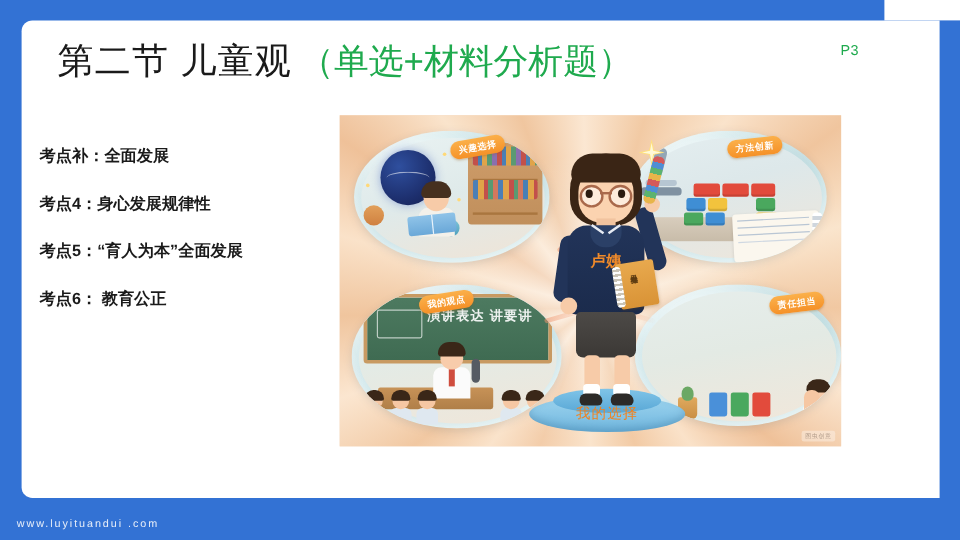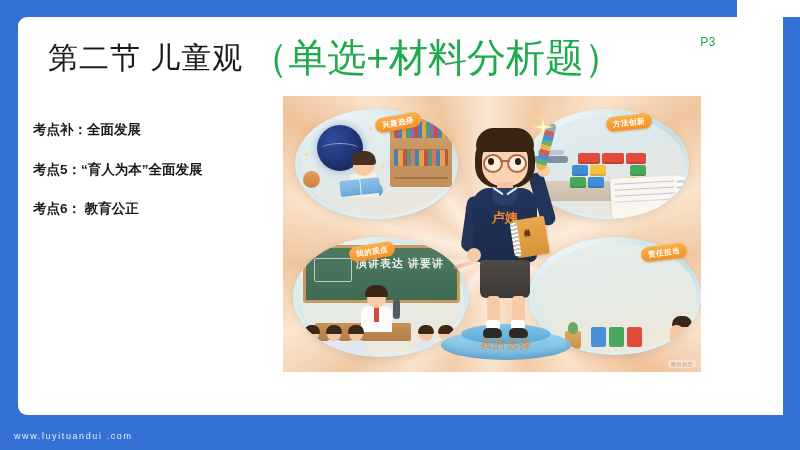--- a/index.html
+++ b/index.html
@@ -49,21 +49,21 @@
     white-space: nowrap;
   }
   .title-main {
     font-size: 30px;
     font-weight: 400;
     color: #1a1a1a;
     letter-spacing: 1px;
     vertical-align: middle;
   }
   .title-sub {
-    font-size: 39px;
+    font-size: 29px;
     font-weight: 400;
     color: #1faa4e;
     letter-spacing: 0px;
     vertical-align: middle;
     margin-left: 6px;
   }
 
   .page-number {
     position: absolute;
     right: 67px;
@@ -529,20 +529,21 @@
   <div class="card">
 
     <div class="title-row">
       <span class="title-main">第二节  儿童观</span><span class="title-sub">（单选+材料分析题）</span>
     </div>
 
     <div class="page-number">P3</div>
 
     <div class="points">
       <div class="point-line">考点补：全面发展</div>
+      <div class="point-line">考点4：身心发展规律性</div>
       <div class="point-line">考点5：“育人为本”全面发展</div>
       <div class="point-line">考点6： 教育公正</div>
     </div>
 
     <div class="illustration">
       <div class="ill-inner">
 
         <div class="ray" style="left:180px; top:118px; width:46px; transform:rotate(22deg);"></div>
         <div class="ray" style="left:208px; top:116px; width:46px; transform:rotate(-22deg);"></div>
         <div class="ray" style="left:170px; top:164px; width:42px; transform:rotate(-16deg);"></div>

